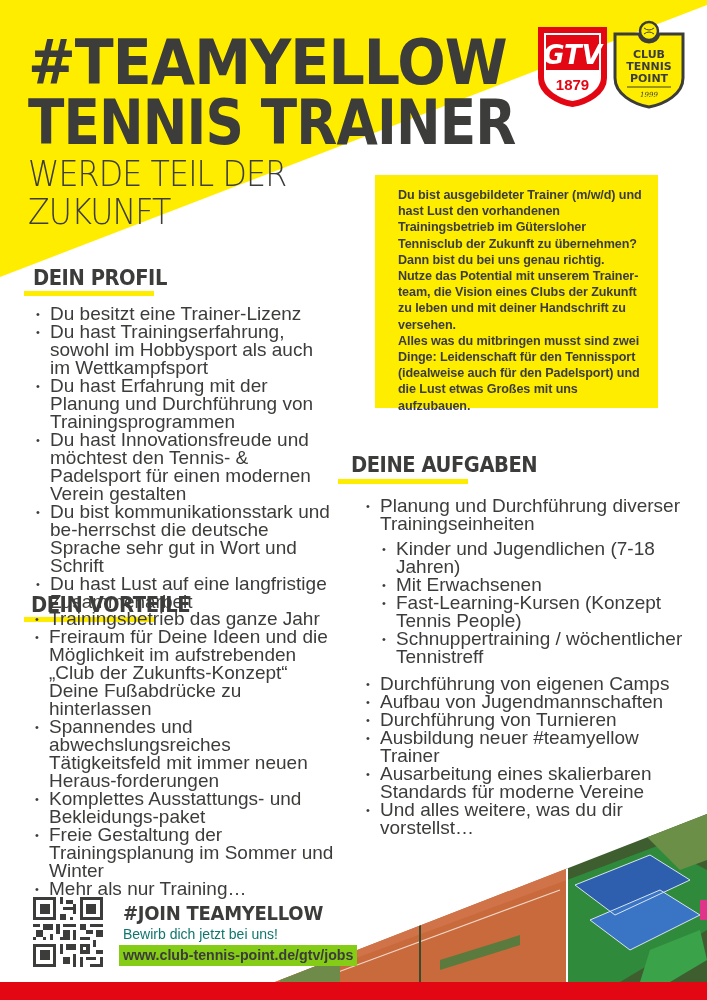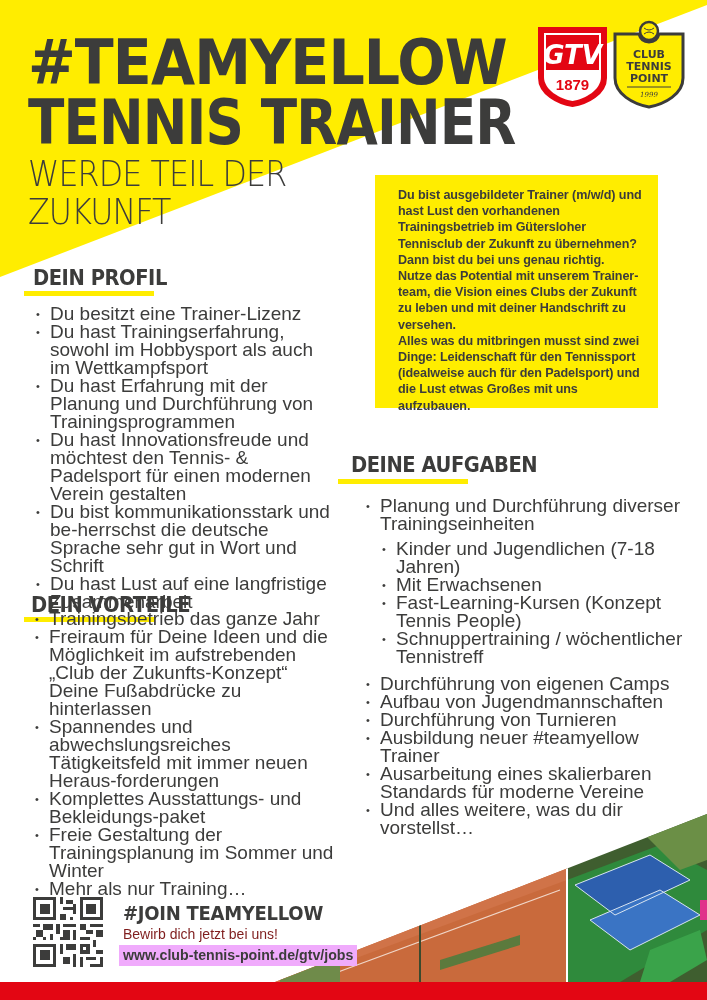--- a/index.html
+++ b/index.html
@@ -16,22 +16,22 @@
   .intro-box p { margin:0; font-family:"Liberation Sans", sans-serif; font-weight:bold; font-size:12.6px; line-height:16.2px; color:#3c3c3b; letter-spacing:-0.1px; }
   .intro-box p + p { }
   .section-title { position:absolute; font-family:"DejaVu Sans", sans-serif; font-weight:bold; font-size:21px; line-height:24px; color:#3c3c3b; letter-spacing:-0.5px; white-space:nowrap; transform:scaleX(0.93); transform-origin:left top; }
   .underline { position:absolute; height:5px; background:#ffed00; }
   ul.list { position:absolute; margin:0; padding:0; list-style:none; }
   ul.list li { position:relative; padding-left:14px; font-size:19px; line-height:18px; color:#3c3c3b; }
   ul.list li::before { content:"•"; position:absolute; left:0; top:0; font-size:11px; color:#3c3c3b; }
   ul.sub { list-style:none; margin:7px 0 9px 16px; padding:0; }
   ul.sub li { padding-left:14px; }
   #join-title { position:absolute; left:123px; top:902px; font-family:"DejaVu Sans", sans-serif; font-weight:bold; font-size:20px; line-height:22px; letter-spacing:-0.3px; color:#3c3c3b; white-space:nowrap; transform:scaleX(0.9); transform-origin:left top; }
-  #join-sub { position:absolute; left:123px; top:926px; font-size:14px; line-height:17px; color:#7f1d1d; white-space:nowrap; }
-  #join-url { position:absolute; left:119px; top:945px; height:21px; background:#f0abfc; padding:0 4px; font-weight:bold; font-size:14.2px; line-height:21px; color:#3c3c3b; white-space:nowrap; text-decoration:none; }
+  #join-sub { position:absolute; left:123px; top:926px; font-size:14px; line-height:17px; color:#0f766e; white-space:nowrap; }
+  #join-url { position:absolute; left:119px; top:945px; height:21px; background:#84cc16; padding:0 4px; font-weight:bold; font-size:14.2px; line-height:21px; color:#3c3c3b; white-space:nowrap; text-decoration:none; }
   #qr { position:absolute; left:33px; top:897px; width:70px; height:70px; }
   #photo { position:absolute; left:0; top:0; width:707px; height:1000px; pointer-events:none; }
   #red-band { position:absolute; left:0; top:982px; width:707px; height:18px; background:#e30613; }
 </style>
 </head>
 <body>
 
 <svg id="bg-tri" viewBox="0 0 707 1000">
   <polygon points="0,0 707,0 707,5 0,277" fill="#ffed00"></polygon>
 </svg>

